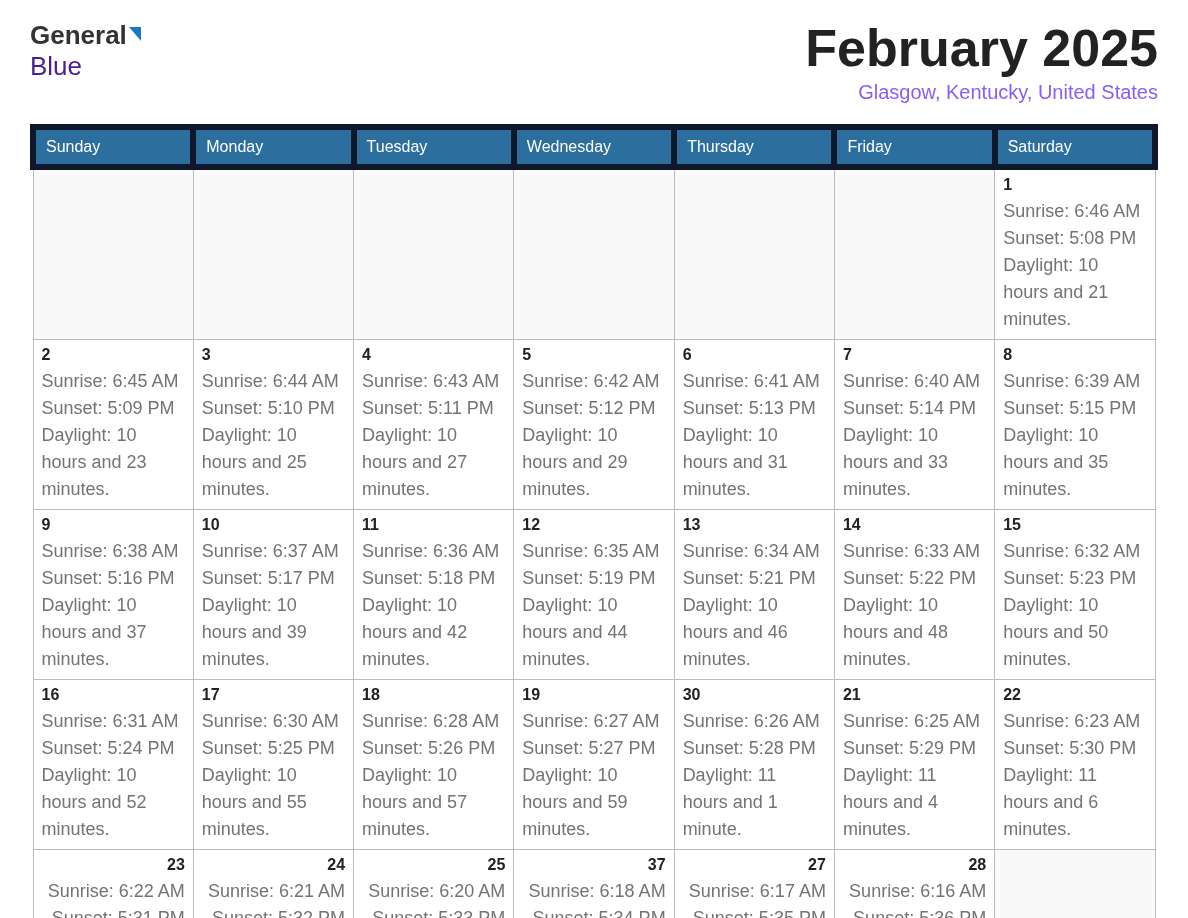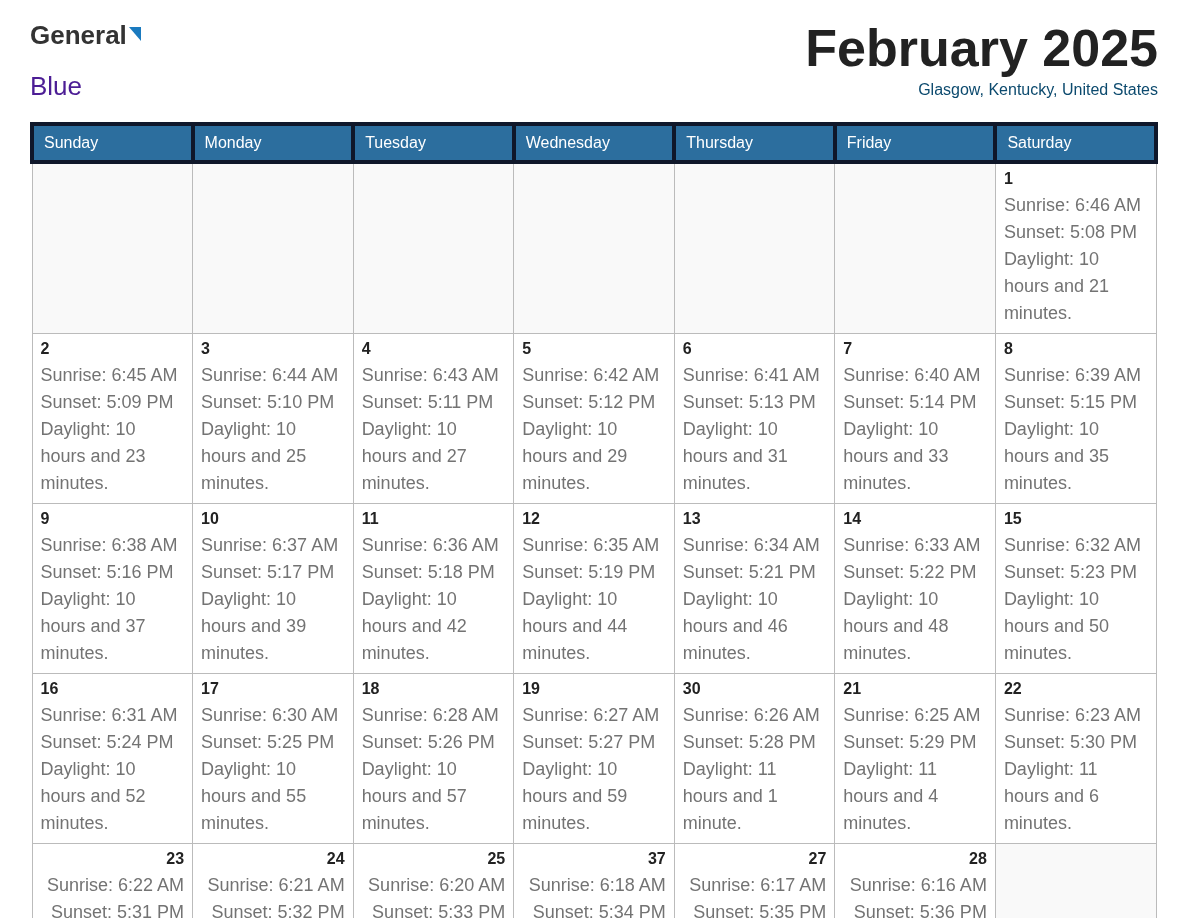--- a/index.html
+++ b/index.html
@@ -13,21 +13,20 @@
     .header {
       display: flex;
       justify-content: space-between;
       align-items: flex-start;
       margin-bottom: 20px;
     }
     .logo {
       display: flex;
       flex-direction: column;
       align-items: flex-start;
-      gap: 20px;
     }
     .logo-text {
       font-size: 26px;
       font-weight: bold;
       color: #333;
       display: flex;
       align-items: center;
     }
     .logo-general { color: #333; }
     .logo-arrow {
@@ -49,37 +48,37 @@
       text-align: right;
       margin-left: 32px;
     }
     .month-title {
       font-size: 52px;
       font-weight: bold;
       color: #222;
       line-height: 1.1;
     }
     .location {
-      font-size: 16px;
-      color: #0c4a6e;
+      font-size: 20px;
+      color: #8b5cf6;
       margin-top: 4px;
     }
     .calendar {
       width: 100%;
       border-collapse: collapse;
       border: 1px solid #999;
     }
     .calendar th {
       background-color: #2c6e9e;
       color: white;
       text-align: left;
       padding: 8px 10px;
       font-size: 16px;
       font-weight: normal;
-      border: 4px solid #0f172a;
+      border: 6px solid #0f172a;
     }
     .calendar td {
       vertical-align: top;
       padding: 6px 8px;
       border: 1px solid #bbb;
       width: calc(100% / 7);
       min-height: 110px;
       height: 120px;
     }
     .day-num {

